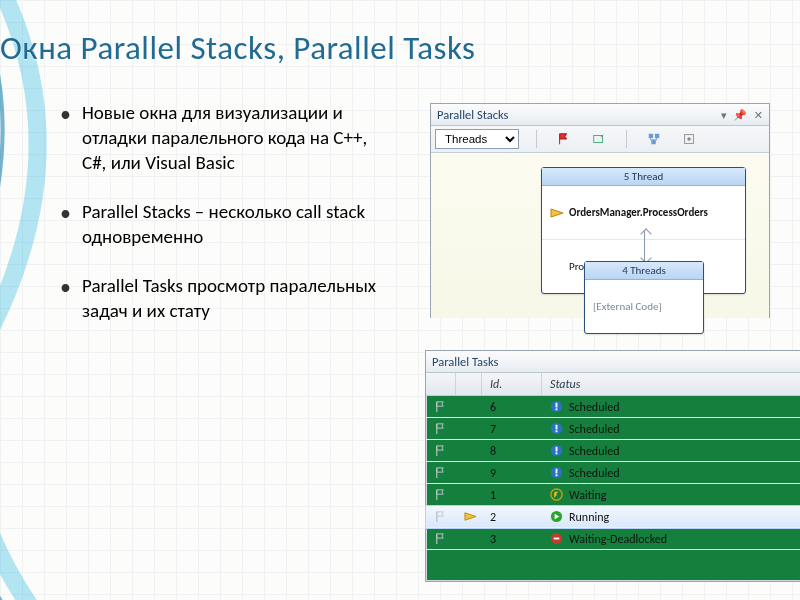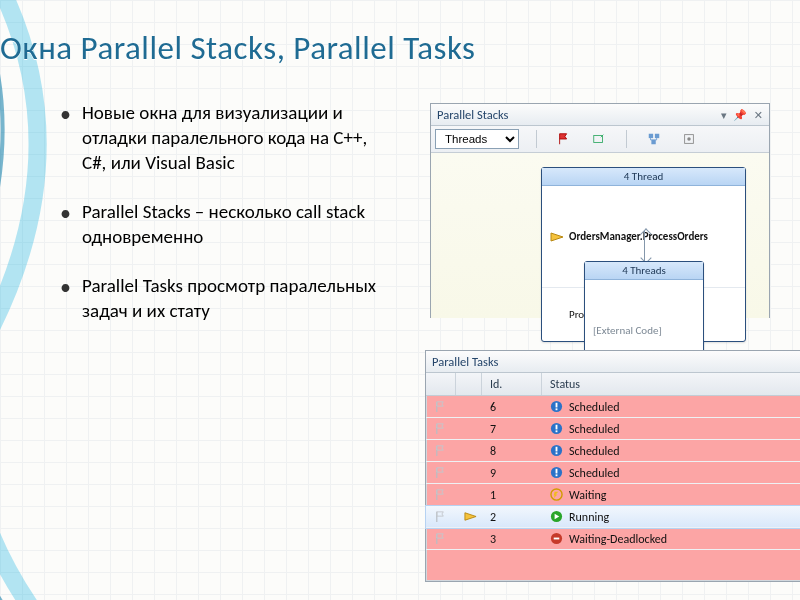--- a/index.html
+++ b/index.html
@@ -46,21 +46,21 @@
     color:#000000;
     line-height:1.32;
   }
   ul.bullets > li { margin-bottom: 24px; position:relative; padding-left:22px;}
   ul.bullets > li::before{
     content:"•"; position:absolute; left:0; top:0; font-size:22px; color:#333;
   }
   
   .panel {
     position:absolute;
-    background:#fca5a5;
+    background:#15803d;
     border:1px solid #9aa5b0;
     box-shadow: 0 0 0 1px #d2d8de inset;
     font-size:12px; color:#111;
   }
   .ps { left:370px; top:3px; width:340px; height:215px; }
   .panel-title {
     background: linear-gradient(#fcfcfc,#e7ecf1);
     padding:3px 6px; font-size:12.5px; color:#25456a;
     border-bottom:1px solid #bcc6cf;
     display:flex; align-items:center; justify-content:space-between;
@@ -90,21 +90,21 @@
   .node{
     position:absolute; background:#fff; border:1px solid #2b4f7d;
     border-radius:3px; font-size:11px;
     box-shadow: 0 1px 2px rgba(0,0,0,.12);
   }
   .node-head{
     background:linear-gradient(#d7e8fb,#b9d5f4);
     border-bottom:1px solid #8fb3da;
     text-align:center; padding:2px 6px; color:#203a58; font-size:11px;
   }
-  .node-row{ padding:20px 8px; display:flex; align-items:center; gap:5px;margin-top:24px;}
+  .node-row{ padding:20px 8px; display:flex; align-items:center; gap:5px;}
   .node-row + .node-row{ border-top:1px solid #e4e9ef;}
   .arrow-icon{
     width:14px;height:10px;display:inline-block;
   }
   .node.child{ border-style:solid; }
   .node.child .node-row{ color:#5b7086; font-style:normal;align-items:center;}
   .ext{ color:#7c8894;}
   .link{
     position:absolute; left:213px; top:78px; width:1px; height:30px;
     border-left:1px solid #8497ab;
@@ -115,21 +115,21 @@
   }
   .link::before{ top:-1px; transform:rotate(45deg);}
   .link::after{ bottom:-1px; transform:rotate(225deg);}
 
   
   .pt { left:365px; top:250px; width:405px; height:232px; }
   .pt-head{
     display:flex; background:linear-gradient(#f3f5f8,#e3e8ee);
     border-bottom:1px solid #c3ccd5; font-size:12px; color:#2b3c4f;
   }
-  .pt-head div{ padding:4px 8px; border-right:1px solid #cbd3db;}
+  .pt-head div{ padding:4px 8px; border-right:1px solid #cbd3db;font-style:italic;}
   .col-flag{width:30px;} .col-ico{width:26px;} .col-id{width:60px;}
   .col-status{flex:1;}
   .pt-body{font-size:12px;}
   .pt-row{
     display:flex; align-items:center; height:22px;
     border-bottom:1px solid #eef1f4;
   }
   .pt-row.active{
     background:linear-gradient(#f2f7fd,#d9e8fb);
     outline:1px solid #b6d2f2;
@@ -197,21 +197,21 @@
       </span>
       <span class="tbtn">
         <svg viewBox="0 0 16 16">
             <rect x="3" y="3" width="10" height="10" fill="none" stroke="#888"></rect>
             <circle cx="8" cy="8" r="2" fill="#888"></circle>
           </svg>
       </span>
     </div>
     <div class="ps-body">
       <div class="node" style="left:110px;top:14px;width:205px">
-        <div class="node-head">4 Thread</div>
+        <div class="node-head">5 Thread</div>
         <div class="node-row">
           <span class="arrow-icon">
             <svg viewBox="0 0 14 10">
                 <path d="M1 1v8l12-4z" fill="#f5c23c" stroke="#b88812"></path>
               </svg>
           </span>
           <b>OrdersManager.ProcessOrders</b>
         </div>
         <div class="node-row">
           <span style="width:14px"></span>

